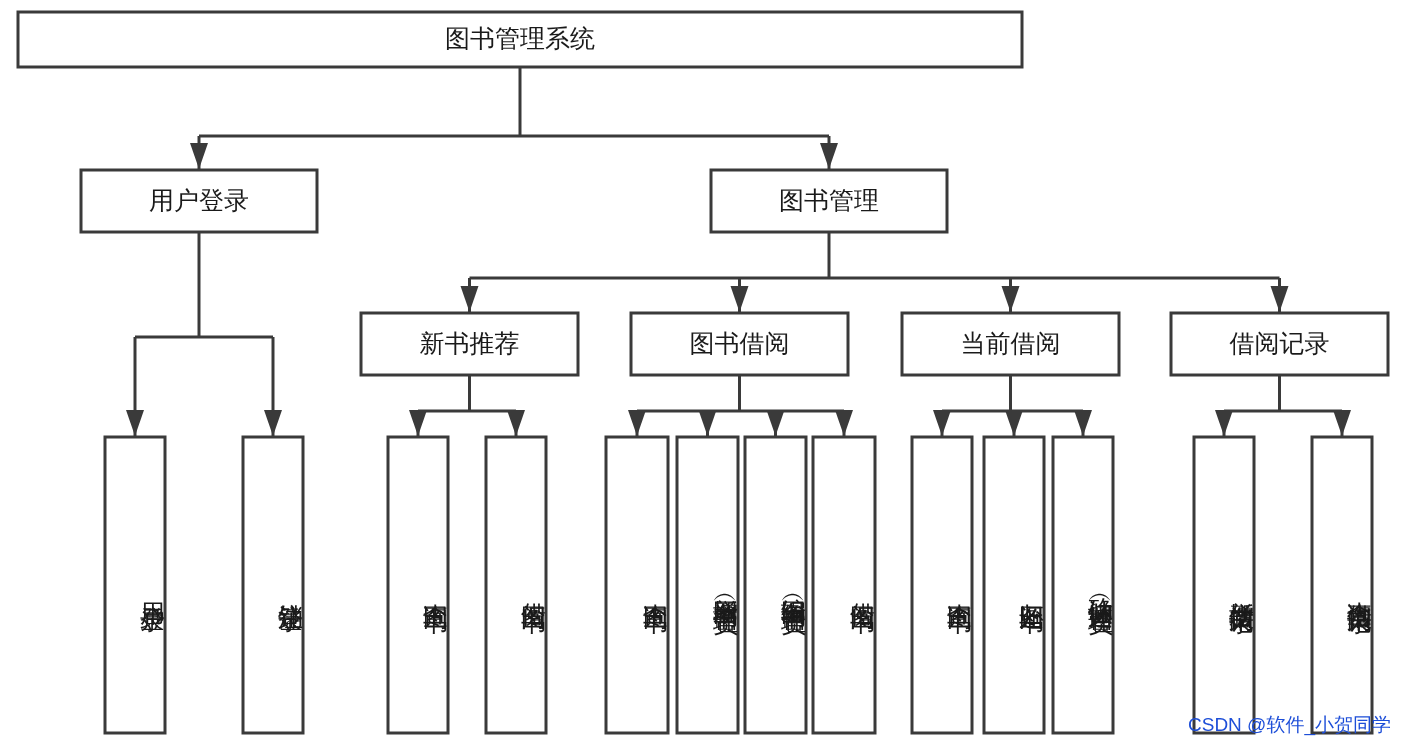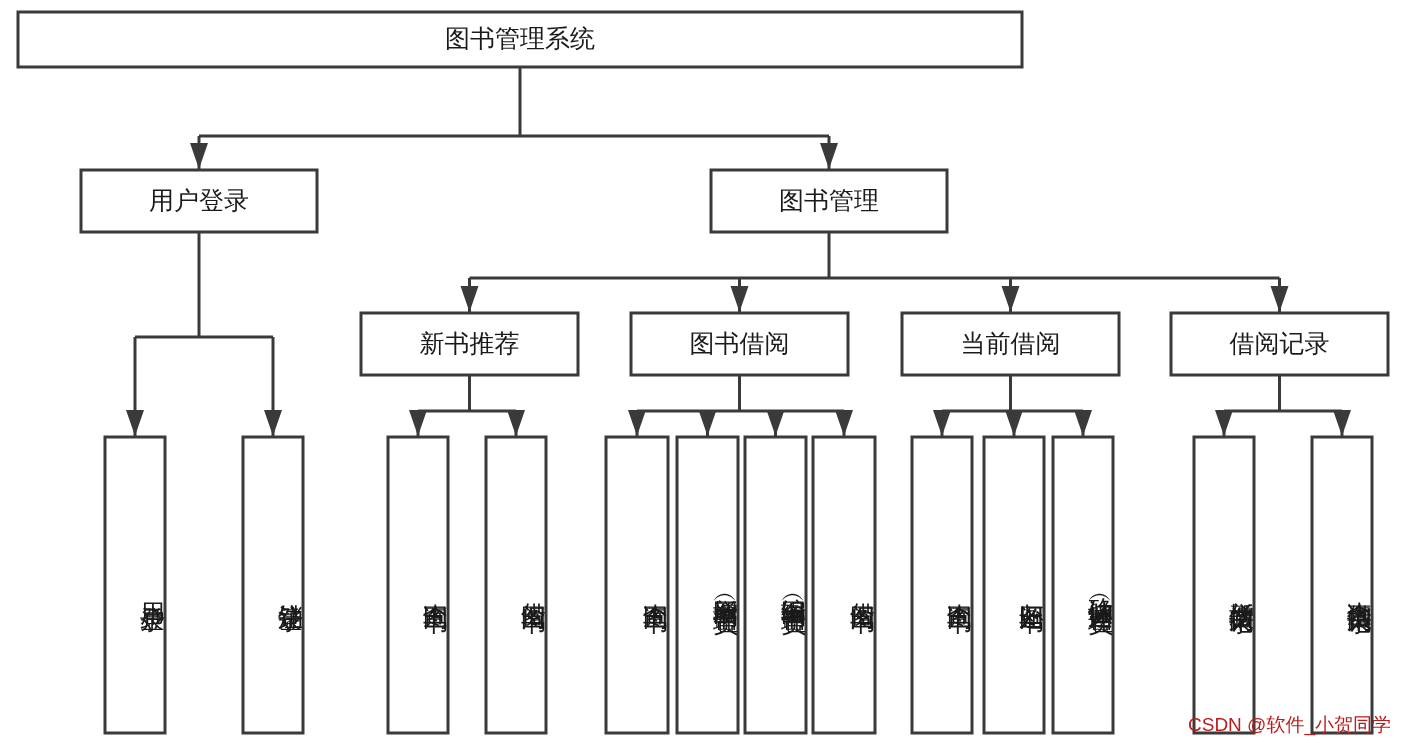--- a/index.html
+++ b/index.html
@@ -71,21 +71,21 @@
     justify-content: center;
     pointer-events: none;
     user-select: none;
   }
   .watermark {
     position: absolute;
     left: 1188px;
     top: 712px;
     font-family: "Liberation Sans", "DejaVu Sans", sans-serif;
     font-size: 19px;
-    color: #b91c1c;
+    color: #1d4ed8;
     white-space: nowrap;
     user-select: none;
   }
 </style>
 </head>
 <body>
 
 <div id="diagram-root">
 
   <svg class="flow" viewBox="0 0 1405 747">

